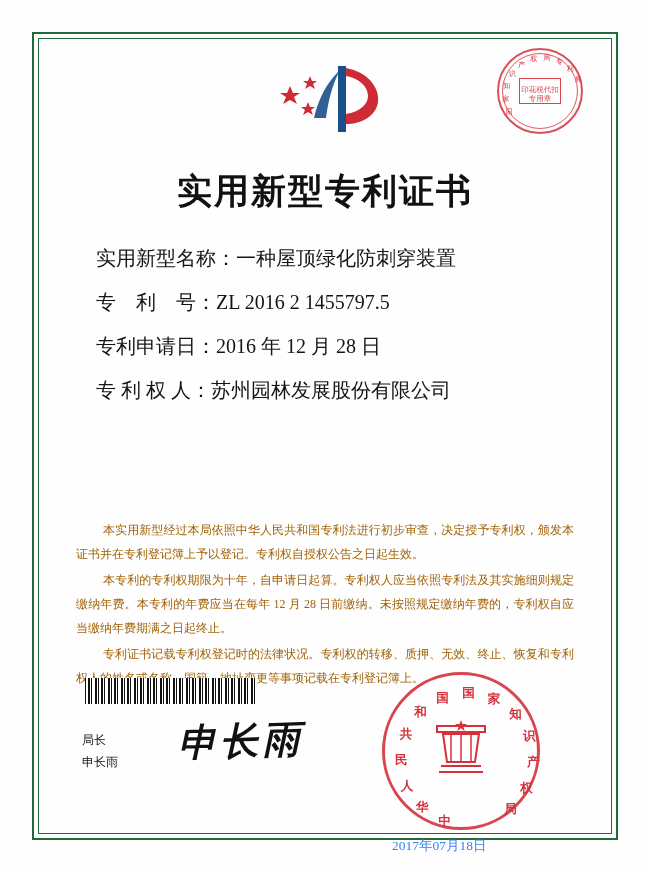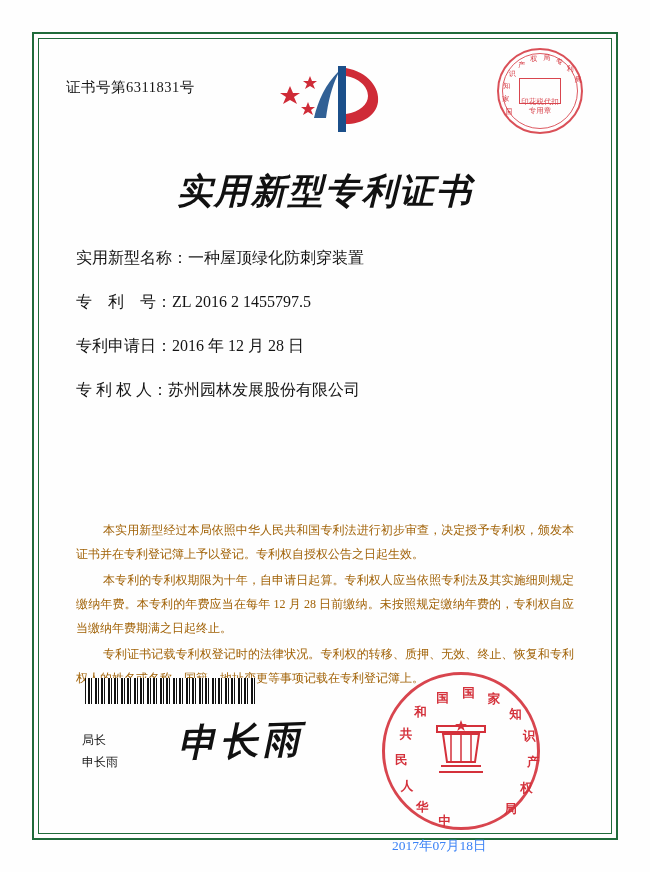--- a/index.html
+++ b/index.html
@@ -95,51 +95,51 @@
   }
   .stamp-top .center-box {
     position: absolute;
     left: 22px; top: 30px;
     width: 42px; height: 26px;
     border: 1px solid #d4313b;
     color: #d4313b;
     font-size: 7.5px;
     line-height: 9px;
     text-align: center;
-    padding-top: 18px;
+    padding-top: 6px;
     box-sizing: border-box;
     opacity: .9;
   }
 
   
   .title {
     position: absolute;
     left: 0; top: 168px;
     width: 650px;
     text-align: center;
     font-size: 35px;
     font-weight: bold;
     letter-spacing: 2px;
     font-family: "DejaVu Serif", serif;
     color: #111;
-    font-style: italic;
   }
 
   
   .fields {
     position: absolute;
     left: 76px; top: 248px;
     width: 500px;
   }
   .field-row {
-    font-size: 16px;
+    font-size: 20px;
     line-height: 20px;
     margin-bottom: 24px;
     color: #141414;
     white-space: nowrap;
+    margin-left: 20px;
   }
   .field-label {
     display: inline-block;
   }
   .field-value {
     display: inline-block;
   }
 
   
   .body-text {
@@ -240,21 +240,20 @@
   }
 </style>
 </head>
 <body>
 
 <div class="page">
 
   <div class="border-outer"></div>
   <div class="border-inner"></div>
 
-  <div class="cert-no">证书号第6311831号</div>
 
   <div class="logo">
     <svg width="118" height="74" viewBox="0 0 118 74">
       <path d="M70 4 L70 70 L78 70 L78 4 Z" fill="#1b4f8a"></path>
       <path d="M78 6 C100 10 112 26 110 40 C108 54 94 62 78 62 L78 52 C92 50 100 42 100 34 C100 24 90 16 78 14 Z" fill="#cf2b37"></path>
       <path d="M70 10 C58 22 50 38 46 56 L58 56 C60 40 64 24 70 12 Z" fill="#1b4f8a" opacity="0.9"></path>
       <polygon points="22,24 25,31 32,31 26,35 29,42 22,38 15,42 18,35 12,31 19,31" fill="#cf2b37"></polygon>
       <polygon points="42,14 44,19 49,19 45,22 47,27 42,24 37,27 39,22 35,19 40,19" fill="#cf2b37"></polygon>
       <polygon points="40,40 42,45 47,45 43,48 45,53 40,50 35,53 37,48 33,45 38,45" fill="#cf2b37"></polygon>
     </svg>

